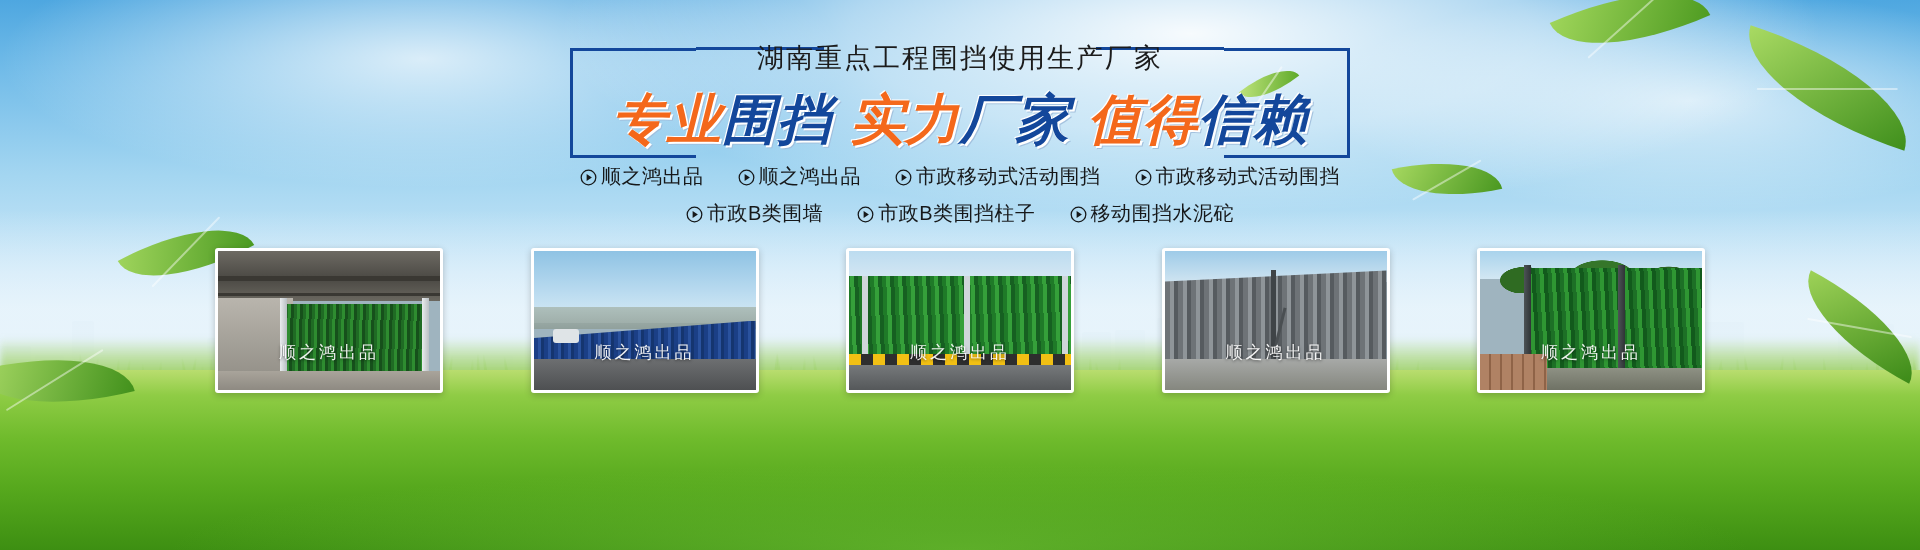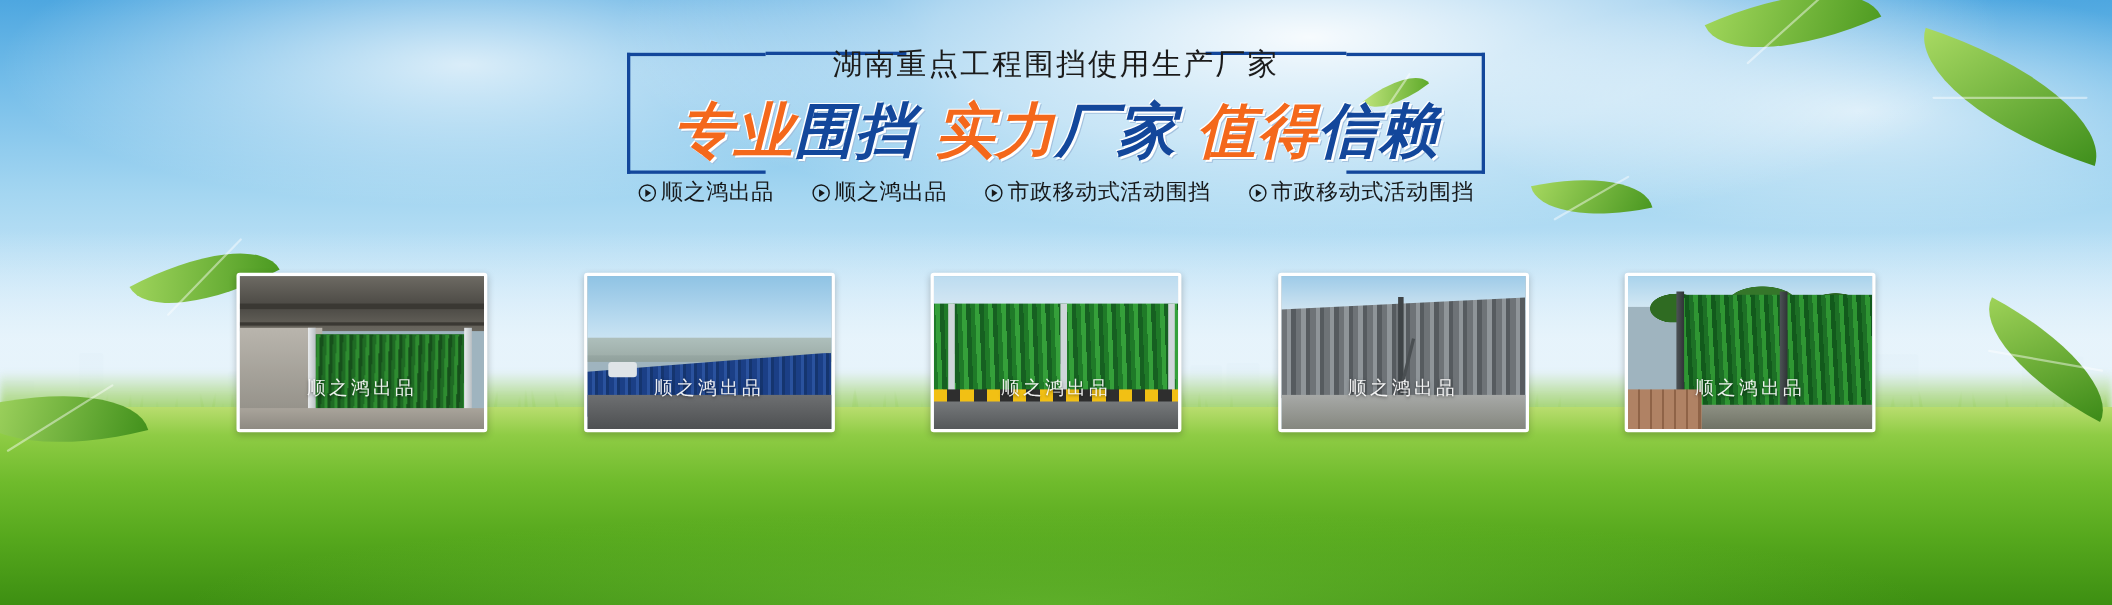--- a/index.html
+++ b/index.html
@@ -566,20 +566,30 @@
           </svg><span>顺之鸿出品</span></span><span class="bullet"><svg class="bic" viewBox="0 0 20 20">
             <circle cx="10" cy="10" r="8.6" fill="none" stroke="#16181a" stroke-width="1.5"></circle>
             <path d="M7.8 5.9 L14 10 L7.8 14.1 Z" fill="#16181a"></path>
           </svg><span>顺之鸿出品</span></span><span class="bullet"><svg class="bic" viewBox="0 0 20 20">
             <circle cx="10" cy="10" r="8.6" fill="none" stroke="#16181a" stroke-width="1.5"></circle>
             <path d="M7.8 5.9 L14 10 L7.8 14.1 Z" fill="#16181a"></path>
           </svg><span>市政移动式活动围挡</span></span><span class="bullet"><svg class="bic" viewBox="0 0 20 20">
             <circle cx="10" cy="10" r="8.6" fill="none" stroke="#16181a" stroke-width="1.5"></circle>
             <path d="M7.8 5.9 L14 10 L7.8 14.1 Z" fill="#16181a"></path>
           </svg><span>市政移动式活动围挡</span></span></div>
+      <div class="bullet-row"><span class="bullet"><svg class="bic" viewBox="0 0 20 20">
+            <circle cx="10" cy="10" r="8.6" fill="none" stroke="#16181a" stroke-width="1.5"></circle>
+            <path d="M7.8 5.9 L14 10 L7.8 14.1 Z" fill="#16181a"></path>
+          </svg><span>市政B类围墙</span></span><span class="bullet"><svg class="bic" viewBox="0 0 20 20">
+            <circle cx="10" cy="10" r="8.6" fill="none" stroke="#16181a" stroke-width="1.5"></circle>
+            <path d="M7.8 5.9 L14 10 L7.8 14.1 Z" fill="#16181a"></path>
+          </svg><span>市政B类围挡柱子</span></span><span class="bullet"><svg class="bic" viewBox="0 0 20 20">
+            <circle cx="10" cy="10" r="8.6" fill="none" stroke="#16181a" stroke-width="1.5"></circle>
+            <path d="M7.8 5.9 L14 10 L7.8 14.1 Z" fill="#16181a"></path>
+          </svg><span>移动围挡水泥砣</span></span></div>
     </div>
 
   <div class="thumbs">
 
     <div class="thumb">
       <div class="scene">
         <div class="t1-sky"></div>
         <div class="t1-roof"></div>
         <div class="t1-beam" style="left:0; top:18%; width:100%;"></div>
         <div class="t1-beam" style="left:0; top:30%; width:100%; height:3px;"></div>

